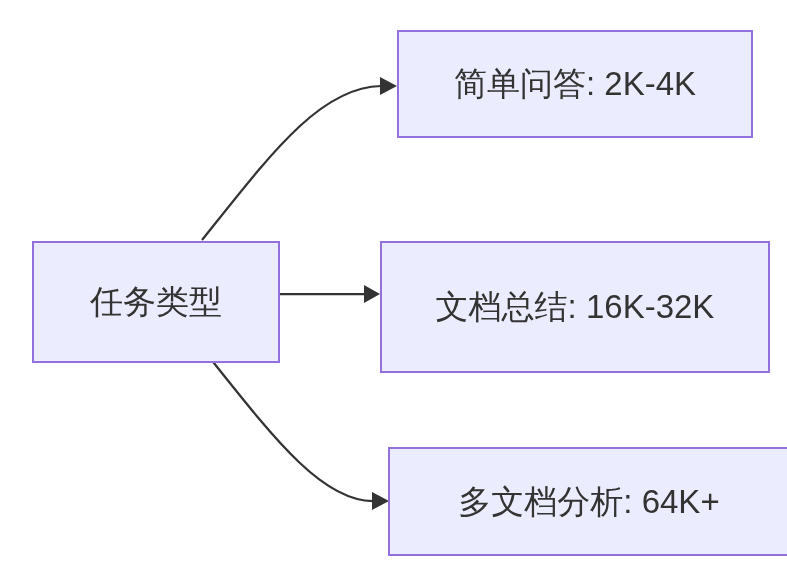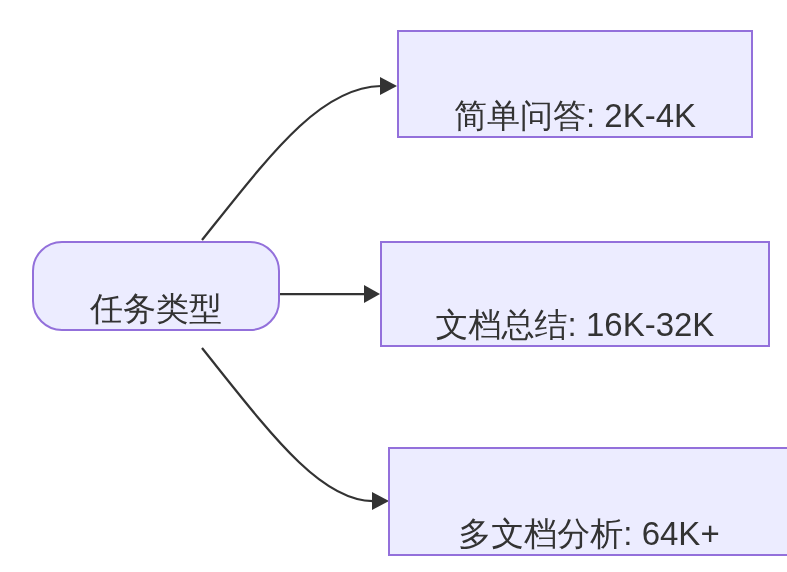--- a/index.html
+++ b/index.html
@@ -32,30 +32,30 @@
   .edges-layer polygon {
     fill: var(--edge-color);
     stroke: none;
   }
   .node {
     position: absolute;
     background: var(--node-fill);
     border: 2px solid var(--node-border);
     color: var(--text-color);
     display: flex;
-    align-items: flex-end;
+    align-items: center;
     justify-content: center;
     font-size: 33px;
     line-height: 1.2;
     white-space: nowrap;
     text-align: center;
   }
-  .node-root   { left: 32px;  top: 241px; width: 248px; height: 90px; border-radius: 30px; }
+  .node-root   { left: 32px;  top: 241px; width: 248px; height: 122px; }
   .node-qa     { left: 397px; top: 30px;  width: 356px; height: 108px; }
-  .node-doc    { left: 380px; top: 241px; width: 390px; height: 106px; }
+  .node-doc    { left: 380px; top: 241px; width: 390px; height: 132px; }
   .node-multi  { left: 388px; top: 447px; width: 402px; height: 109px; }
 </style>
 </head>
 <body>
 
 <div class="canvas">
 
   <svg class="edges-layer" viewBox="0 0 787 572" xmlns="http://www.w3.org/2000/svg" aria-hidden="true">
 
     <path d="M 202 240 C 270 155, 320 87, 381 86"></path>

